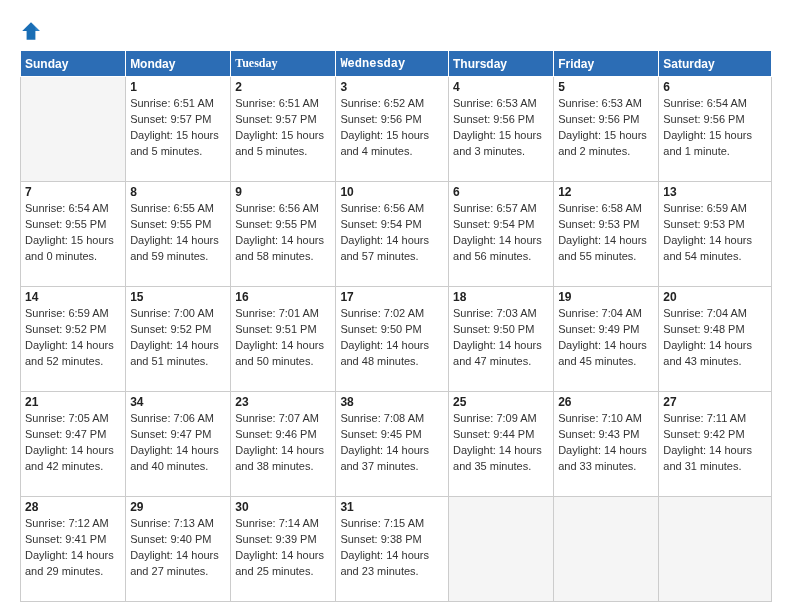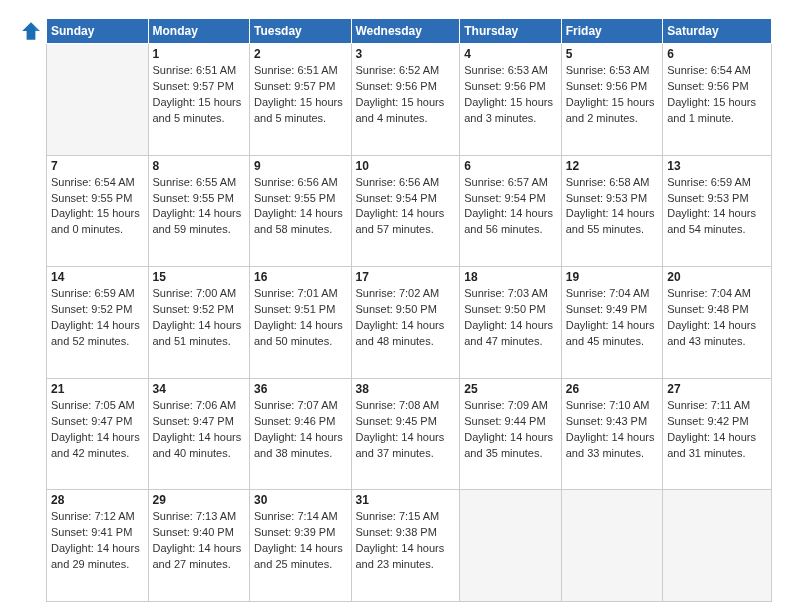--- a/index.html
+++ b/index.html
@@ -8,20 +8,21 @@
       height: 612px;
       font-family: Arial, sans-serif;
       background: #fff;
       overflow: hidden;
     }
     .page {
       width: 792px;
       height: 612px;
       padding: 18px 20px 10px 20px;
       display: flex;
+      flex-direction: column;
     }
     .header {
       display: flex;
       justify-content: space-between;
       align-items: flex-start;
       margin-bottom: 8px;
     }
     .logo {
       display: flex;
       align-items: center;
@@ -91,22 +92,22 @@
       display: block;
       margin-bottom: 2px;
     }
     .day-info {
       font-size: 11px;
       line-height: 1.45;
       color: #333;
     }
     .col-sunday { width: 14%; }
     .col-monday { width: 14%; }
-    .col-tuesday { width: 14%; }
-    .col-wednesday { width: 15%; }
+    .col-tuesday { width: 14%; font-family: Liberation Serif, serif; }
+    .col-wednesday { width: 15%; font-family: Liberation Mono, monospace; }
     .col-thursday { width: 14%; margin-top: 44px; }
     .col-friday { width: 14%; }
     .col-saturday { width: 15%; }
   </style>
 </head>
 <body>
 
 <div class="page">
   <div class="header">
     <div class="logo">
@@ -228,21 +229,21 @@
         <tr>
           <td>
             <span class="day-num">21</span>
             <div class="day-info">Sunrise: 7:05 AM<br>Sunset: 9:47 PM<br>Daylight: 14 hours and 42 minutes.</div>
           </td>
           <td>
             <span class="day-num">34</span>
             <div class="day-info">Sunrise: 7:06 AM<br>Sunset: 9:47 PM<br>Daylight: 14 hours and 40 minutes.</div>
           </td>
           <td>
-            <span class="day-num">36</span>
+            <span class="day-num">23</span>
             <div class="day-info">Sunrise: 7:07 AM<br>Sunset: 9:46 PM<br>Daylight: 14 hours and 38 minutes.</div>
           </td>
           <td>
             <span class="day-num">38</span>
             <div class="day-info">Sunrise: 7:08 AM<br>Sunset: 9:45 PM<br>Daylight: 14 hours and 37 minutes.</div>
           </td>
           <td>
             <span class="day-num">25</span>
             <div class="day-info">Sunrise: 7:09 AM<br>Sunset: 9:44 PM<br>Daylight: 14 hours and 35 minutes.</div>
           </td>

